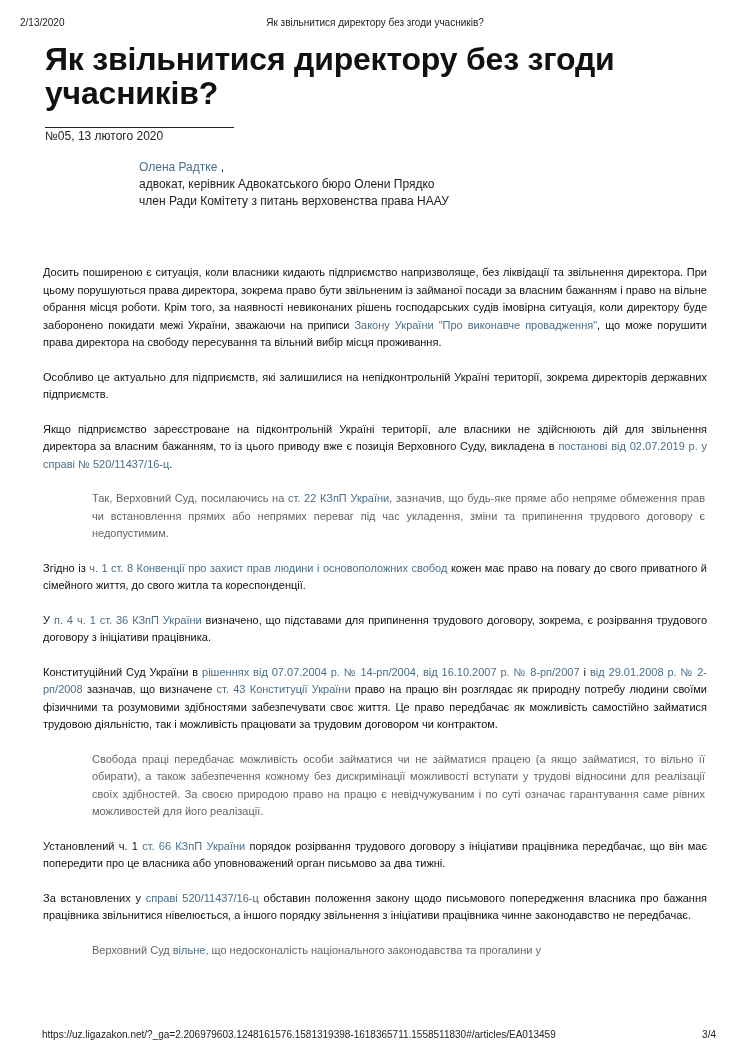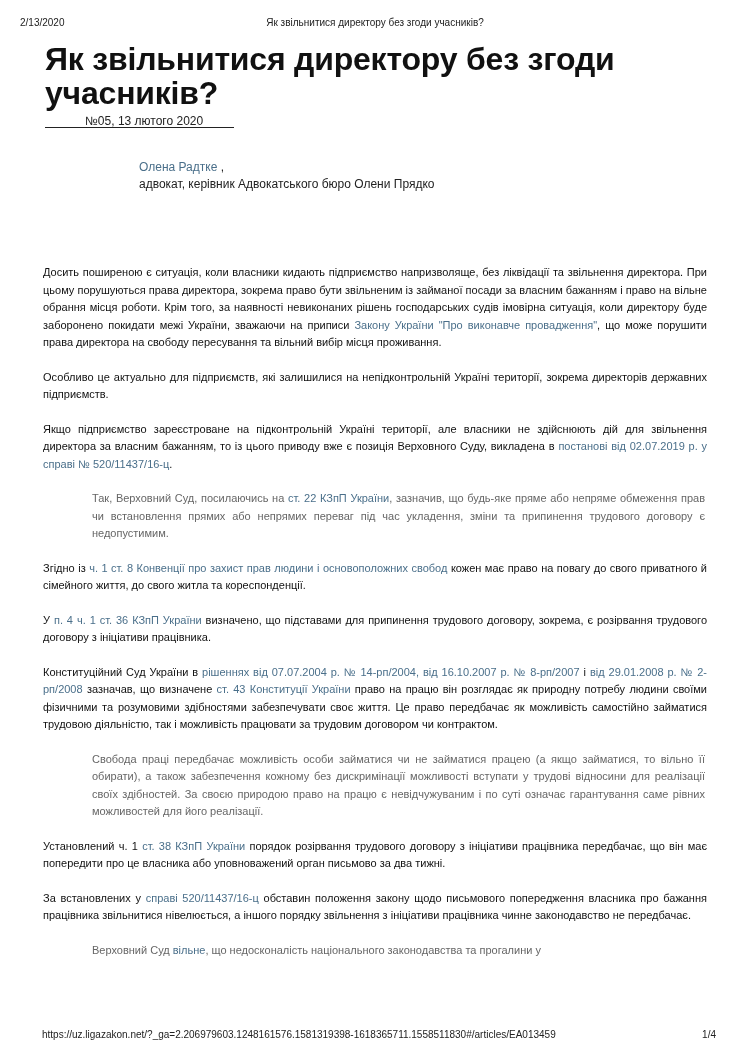--- a/index.html
+++ b/index.html
@@ -52,24 +52,23 @@
     position: absolute;
     left: 45px;
     top: 127px;
     width: 189px;
     height: 1px;
     background: #222;
   }
   .issue {
     position: absolute;
     left: 45px;
-    top: 114px;
+    top: 129px;
     font-size: 12px;
     color: #222;
-    margin-left: 40px;
   }
   .author {
     position: absolute;
     left: 139px;
     top: 159px;
     font-size: 12px;
     line-height: 17px;
     color: #222;
   }
   .author a {
@@ -145,20 +144,21 @@
 
 <div class="rule"></div>
 
 <div class="issue">№05, 13 лютого 2020</div>
 
 <div class="author">
   <div>
     <a href="#">Олена Радтке</a><span> ,</span>
   </div>
   <div>адвокат, керівник Адвокатського бюро Олени Прядко</div>
+  <div>член Ради Комітету з питань верховенства права НААУ</div>
 </div>
 
 <div class="content">
   <p>
     <span>Досить поширеною є ситуація, коли власники кидають підприємство напризволяще, без ліквідації та звільнення директора. При цьому порушуються права директора, зокрема право бути звільненим із займаної посади за власним бажанням і право на вільне обрання місця роботи. Крім того, за наявності невиконаних рішень господарських судів імовірна ситуація, коли директору буде заборонено покидати межі України, зважаючи на приписи </span><a href="#">Закону України "Про виконавче провадження"</a><span>, що може порушити права директора на свободу пересування та вільний вибір місця проживання.</span>
   </p>
 
   <p>Особливо це актуально для підприємств, які залишилися на непідконтрольній Україні території, зокрема директорів державних підприємств.</p>
 
   <p>
@@ -177,30 +177,30 @@
     <span>У </span><a href="#">п. 4 ч. 1 ст. 36 КЗпП України</a><span> визначено, що підставами для припинення трудового договору, зокрема, є розірвання трудового договору з ініціативи працівника.</span>
   </p>
 
   <p>
     <span>Конституційний Суд України в </span><a href="#">рішеннях від 07.07.2004 р. № 14-рп/2004, від 16.10.2007 р. № 8-рп/2007</a><span> і </span><a href="#">від 29.01.2008 р. № 2-рп/2008</a><span> зазначав, що визначене </span><a href="#">ст. 43 Конституції України</a><span> право на працю він розглядає як природну потребу людини своїми фізичними та розумовими здібностями забезпечувати своє життя. Це право передбачає як можливість самостійно займатися трудовою діяльністю, так і можливість працювати за трудовим договором чи контрактом.</span>
   </p>
 
   <blockquote>Свобода праці передбачає можливість особи займатися чи не займатися працею (а якщо займатися, то вільно її обирати), а також забезпечення кожному без дискримінації можливості вступати у трудові відносини для реалізації своїх здібностей. За своєю природою право на працю є невідчужуваним і по суті означає гарантування саме рівних можливостей для його реалізації.</blockquote>
 
   <p class="after-quote">
-    <span>Установлений ч. 1 </span><a href="#">ст. 38 КЗпП України</a><span> порядок розірвання трудового договору з ініціативи працівника передбачає, що він має попередити про це власника або уповноважений орган письмово за два тижні.</span>
+    <span>Установлений ч. 1 </span><a href="#">ст. 66 КЗпП України</a><span> порядок розірвання трудового договору з ініціативи працівника передбачає, що він має попередити про це власника або уповноважений орган письмово за два тижні.</span>
   </p>
 
   <p>
     <span>За встановлених у </span><a href="#">справі 520/11437/16-ц</a><span> обставин положення закону щодо письмового попередження власника про бажання працівника звільнитися нівелюється, а іншого порядку звільнення з ініціативи працівника чинне законодавство не передбачає.</span>
   </p>
 
   <blockquote>
     <span>Верховний Суд </span><a href="#">вільне</a><span>, що недосконалість національного законодавства та прогалини у</span>
   </blockquote>
 </div>
 
 <div class="cut"></div>
 
 <div class="print-footer">
   <span class="url">https://uz.ligazakon.net/?_ga=2.206979603.1248161576.1581319398-1618365711.1558511830#/articles/EA013459</span>
-  <span class="page">1/4</span>
+  <span class="page">3/4</span>
 </div>
 
 </body></html>

